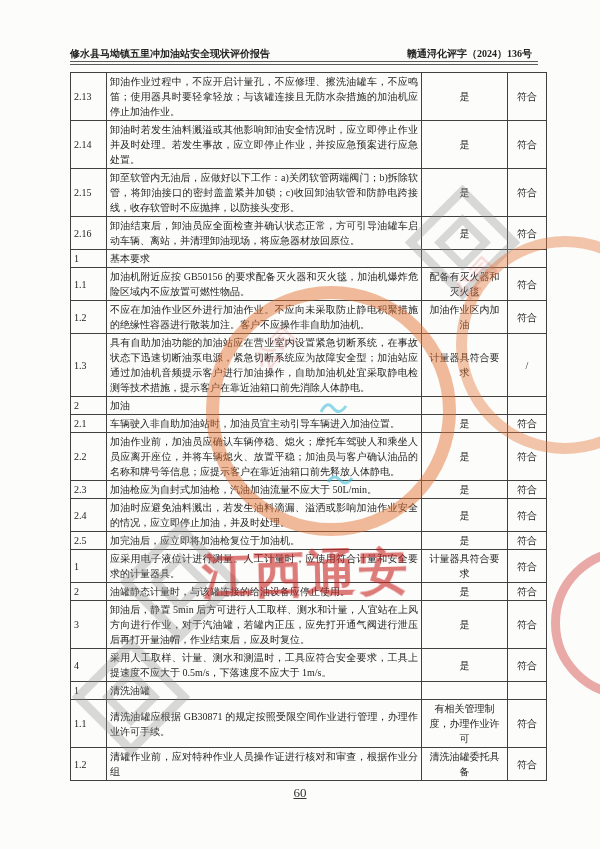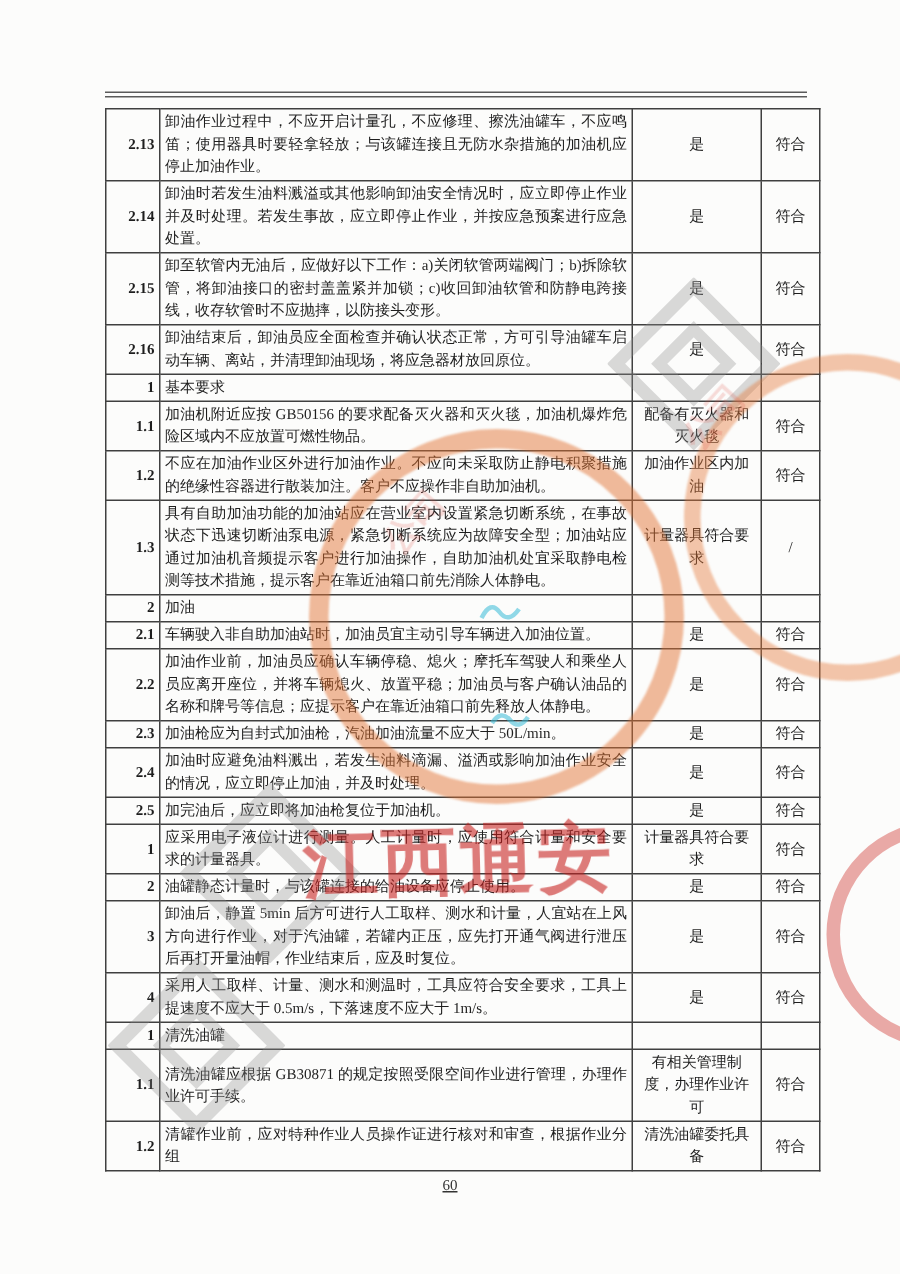--- a/index.html
+++ b/index.html
@@ -8,27 +8,27 @@
   
   .hdr{position:absolute;left:70px;width:462px;top:47px;display:flex;
        justify-content:space-between;font-size:10px;font-weight:bold;color:#222;}
   .hdr-rule{position:absolute;left:70px;width:468px;top:61px;height:2px;
             border-top:1px solid #5a5a5a;border-bottom:1px solid #5a5a5a;}
   
   table.main{position:absolute;left:70px;top:72px;width:476px;border-collapse:collapse;
              table-layout:fixed;font-size:10px;color:#1e1e1e;}
   table.main td{border:1px solid #404040;padding:1px 3px;line-height:15px;vertical-align:middle;
                 overflow:hidden;}
-  td.c-no{text-align:right;font-weight:bold;padding:1px 0;}
+  td.c-no{text-align:left;font-weight:normal;padding:1px 0;}
   td.c-req{text-align:justify;}
   td.c-req.center{text-align:left;}
   td.c-st,td.c-res{text-align:center;padding:1px 2px;}
   tr.sec td{text-align:center;font-weight:bold;padding:1px 2px;line-height:15px;}
   
-  .pgnum{position:absolute;left:0;width:600px;top:785px;text-align:center;font-size:10px;color:#333;text-decoration:underline;}
+  .pgnum{position:absolute;left:0;width:600px;top:785px;text-align:center;font-size:13px;color:#333;text-decoration:underline;}
   
   .wm{position:absolute;pointer-events:none;}
   .stamp{border-radius:50%;filter:blur(.6px);}
   .stamp1{left:206px;top:286px;width:224px;height:224px;border:13px solid rgba(226,112,48,.48);}
   .stamp2{left:456px;top:236px;width:196px;height:196px;border:11px solid rgba(228,120,55,.42);}
   .stamp3{left:551px;top:547px;width:134px;height:134px;border:9px solid rgba(206,44,40,.40);border-radius:50%;}
   .red-co{left:202px;top:541px;font-size:50px;font-weight:bold;letter-spacing:2px;
           color:rgba(198,30,28,.58);transform:rotate(-1.5deg);white-space:nowrap;
           font-family:"Liberation Serif","DejaVu Serif",serif;filter:blur(.4px);}
   .seal-txt{font-size:24px;font-weight:bold;color:rgba(222,80,70,.20);white-space:nowrap;
@@ -36,20 +36,24 @@
   .seal-a{left:452px;top:262px;}
   .seal-b{left:252px;top:332px;}
   .chev{opacity:.32;}
   .cyan{opacity:.55;}
 </style>
 </head>
 <body>
 
 <div class="page">
 
+  <div class="hdr">
+    <span>修水县马坳镇五里冲加油站安全现状评价报告</span>
+    <span>赣通浔化评字（2024）136号</span>
+  </div>
   <div class="hdr-rule"></div>
 
   <table class="main">
     <colgroup>
       <col style="width:36px">
         <col style="width:315px">
         <col style="width:86px">
         <col style="width:39px">
     </colgroup>
     <tbody id="tbody">

